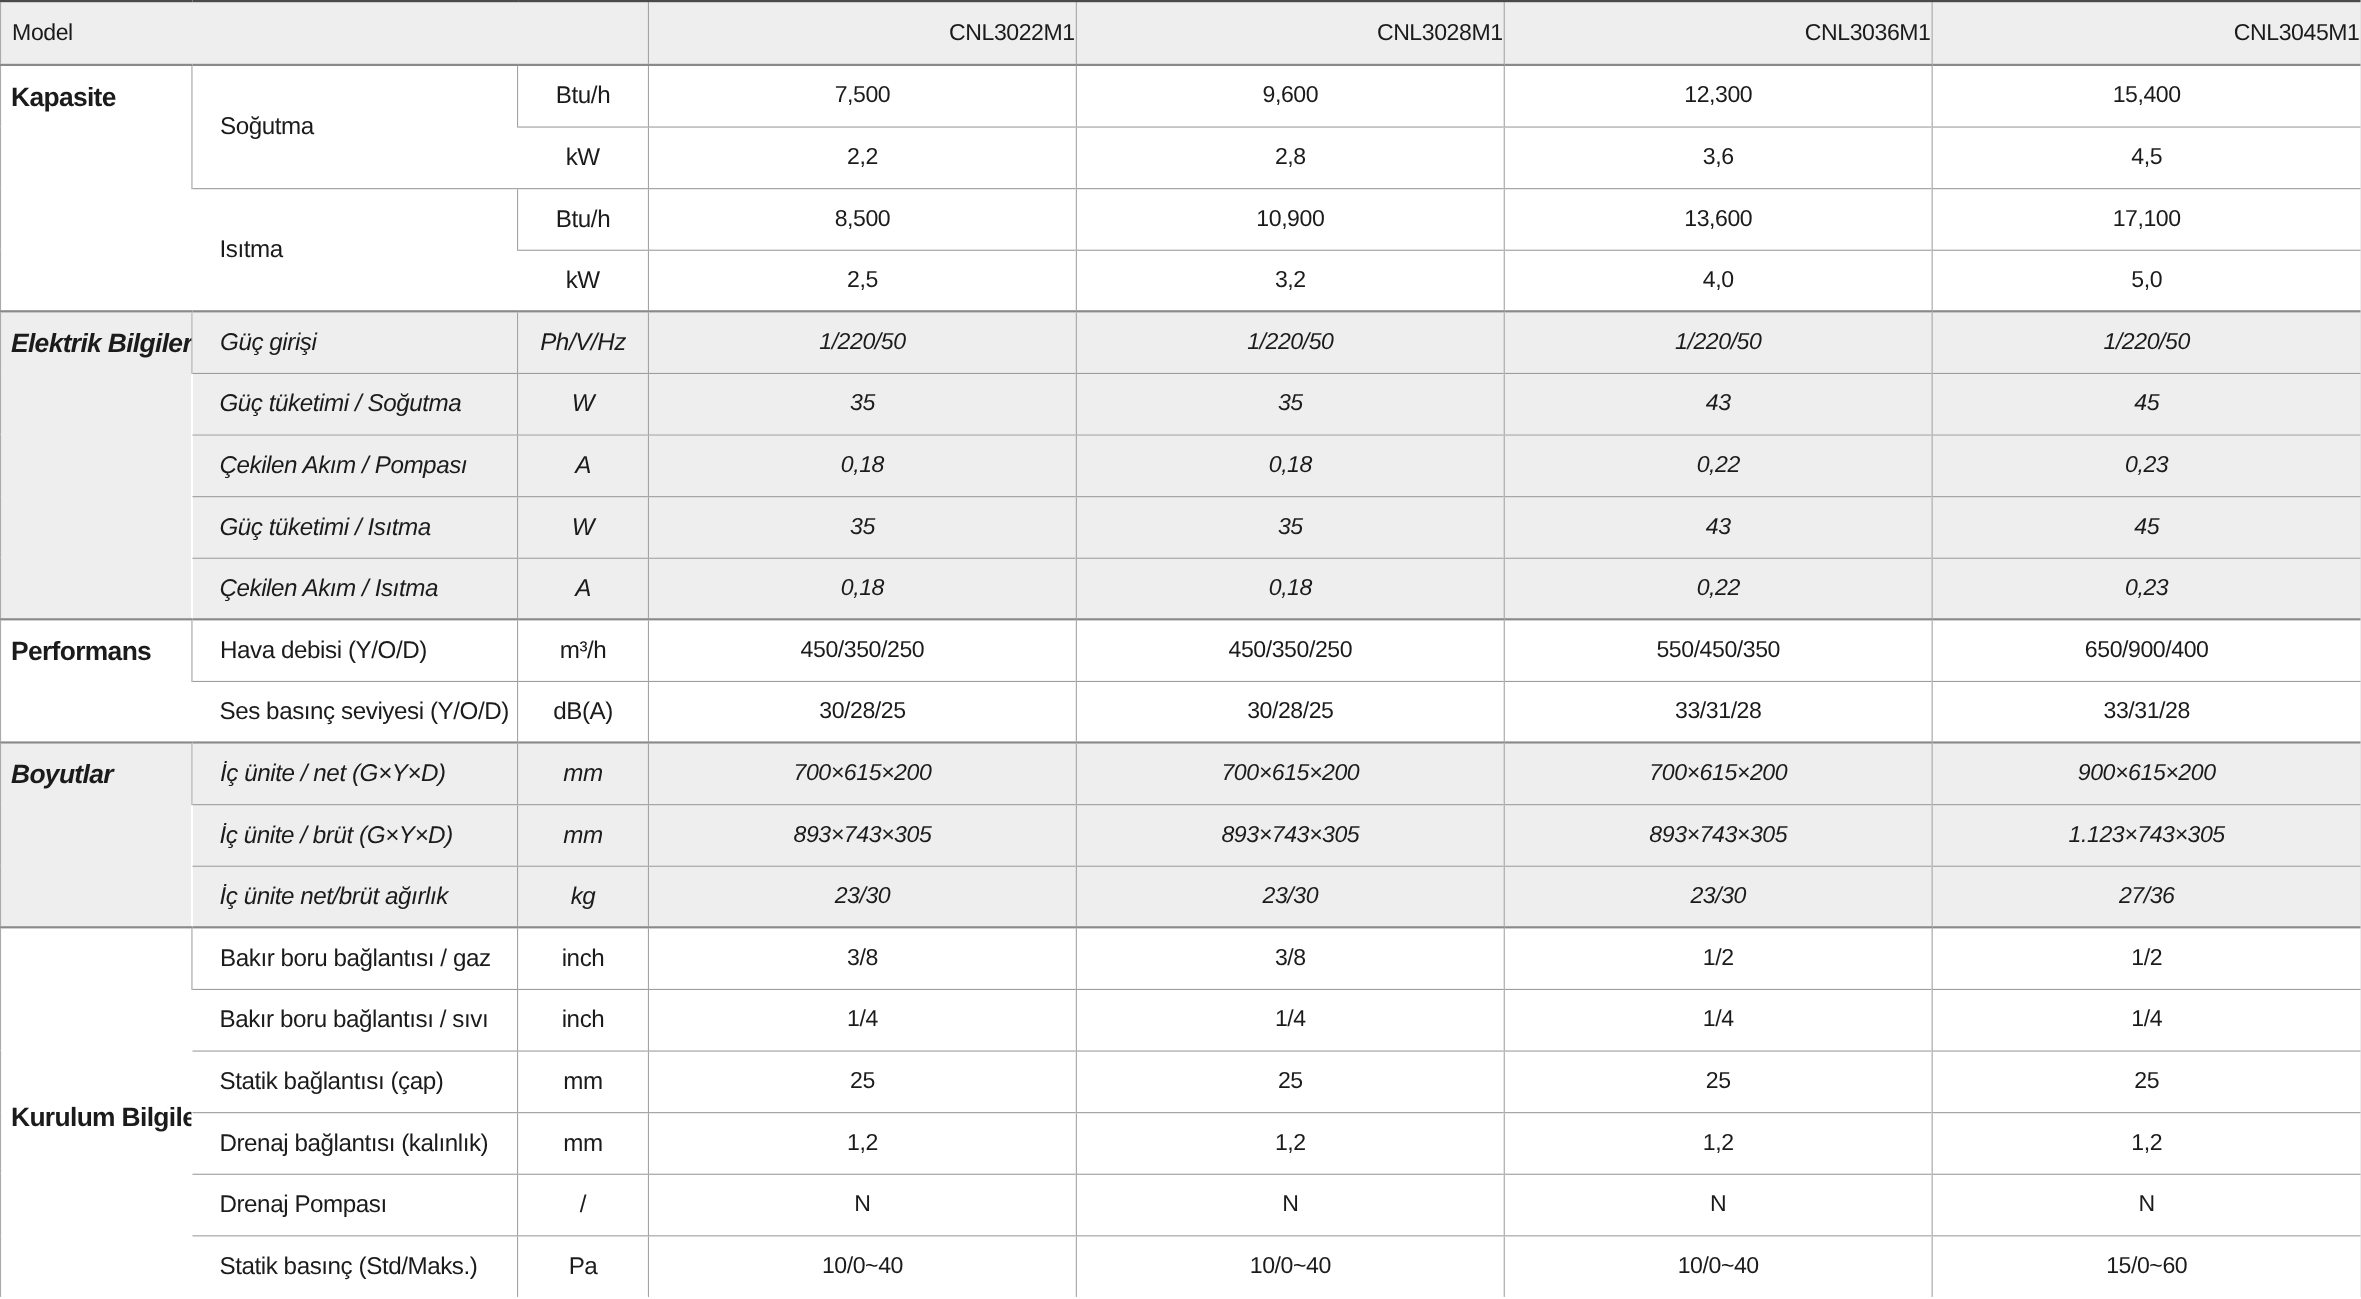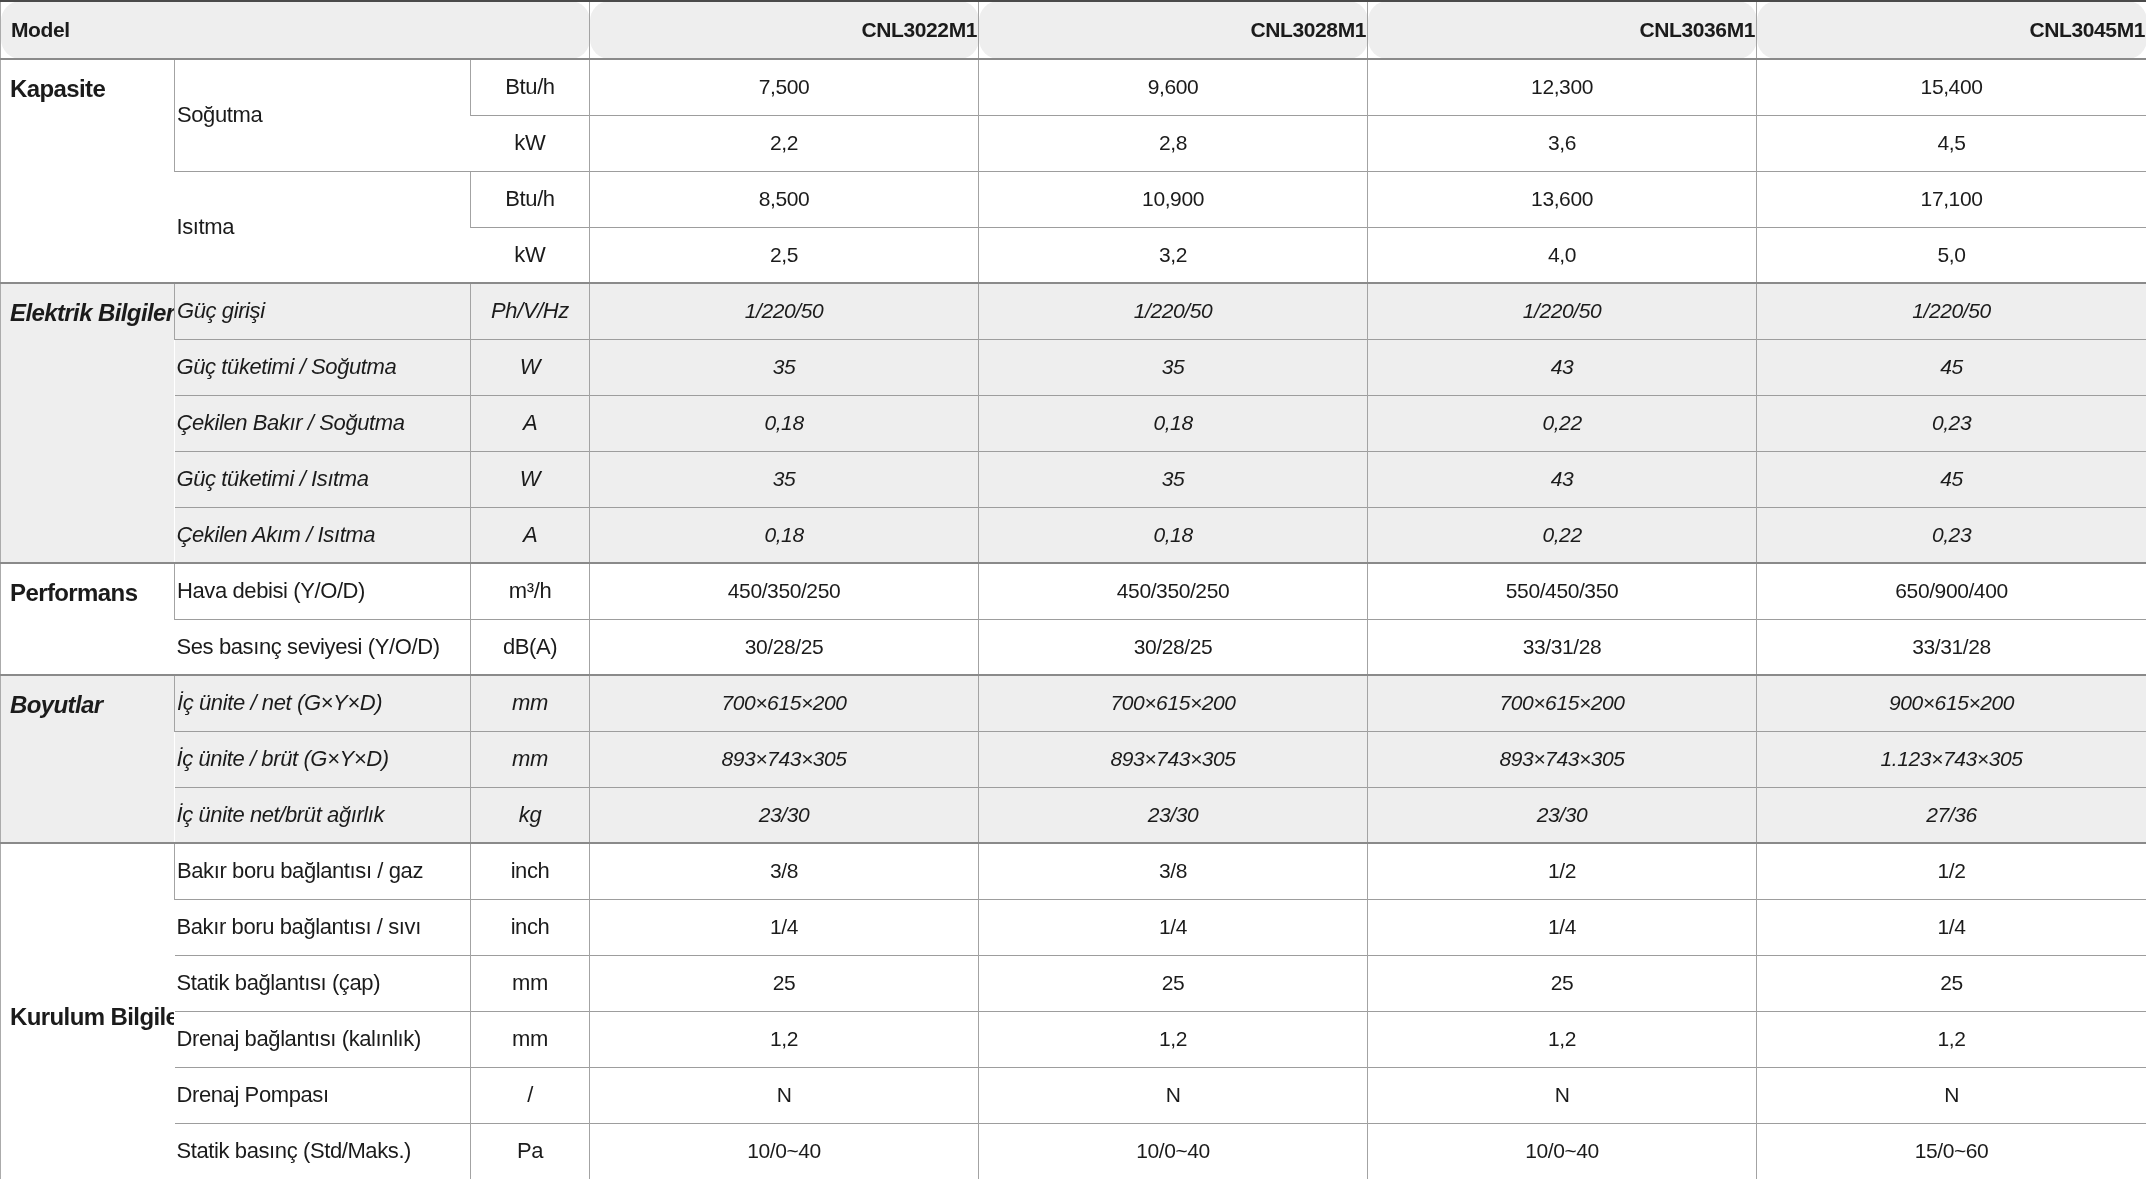--- a/index.html
+++ b/index.html
@@ -6,28 +6,28 @@
   body{width:2146px;height:1181px;overflow:hidden;
        font-family:"Liberation Sans","DejaVu Sans",sans-serif;color:#1b1b1b;}
   table{border-collapse:collapse;table-layout:fixed;width:2146px;
         border-top:2px solid #4a4a4a;border-left:1px solid #ababab;border-right:1px solid #ababab;}
   td{border-left:1px solid #a3a3a3;border-top:1px solid #9d9d9d;
      vertical-align:middle;font-size:22px;letter-spacing:-0.4px;
      overflow:hidden;white-space:nowrap;}
   td:first-child{border-left:none;}
   tr{height:56px;}
   tr.header-row{height:58px;}
-  tr.header-row td{border-top:none;background:#eeeeee;font-weight:bold;font-size:21px;border-radius:20px;}
+  tr.header-row td{border-top:none;background:#eeeeee;font-weight:normal;font-size:21px;}
   tr.sec-first td{border-top:2px solid #8a8a8a;}
   td.model-cell{padding-left:10px;text-align:left;}
   td.model-name{text-align:right;}
   td.group{font-weight:bold;font-size:24px;letter-spacing:-0.6px;
            padding:15px 4px 0 9px;vertical-align:top;text-align:left;}
   td.group.vmid{vertical-align:middle;padding-top:11px;}
-  td.rlabel{padding-left:2px;text-align:left;}
+  td.rlabel{padding-left:25px;text-align:left;}
   td.unit{text-align:center;}
   td.val{text-align:center;font-size:21px;}
   .shaded td{background:#eeeeee;font-style:italic;}
   .plain td{background:#ffffff;}
 </style>
 </head>
 <body>
 
 <table>
   <colgroup>
@@ -92,21 +92,21 @@
   </tr>
   <tr class="shaded">
     <td class="rlabel">Güç tüketimi / Soğutma</td>
     <td class="unit">W</td>
     <td class="val">35</td>
     <td class="val">35</td>
     <td class="val">43</td>
     <td class="val">45</td>
   </tr>
   <tr class="shaded">
-    <td class="rlabel">Çekilen Bakır / Soğutma</td>
+    <td class="rlabel">Çekilen Akım / Pompası</td>
     <td class="unit">A</td>
     <td class="val">0,18</td>
     <td class="val">0,18</td>
     <td class="val">0,22</td>
     <td class="val">0,23</td>
   </tr>
   <tr class="shaded">
     <td class="rlabel">Güç tüketimi / Isıtma</td>
     <td class="unit">W</td>
     <td class="val">35</td>

